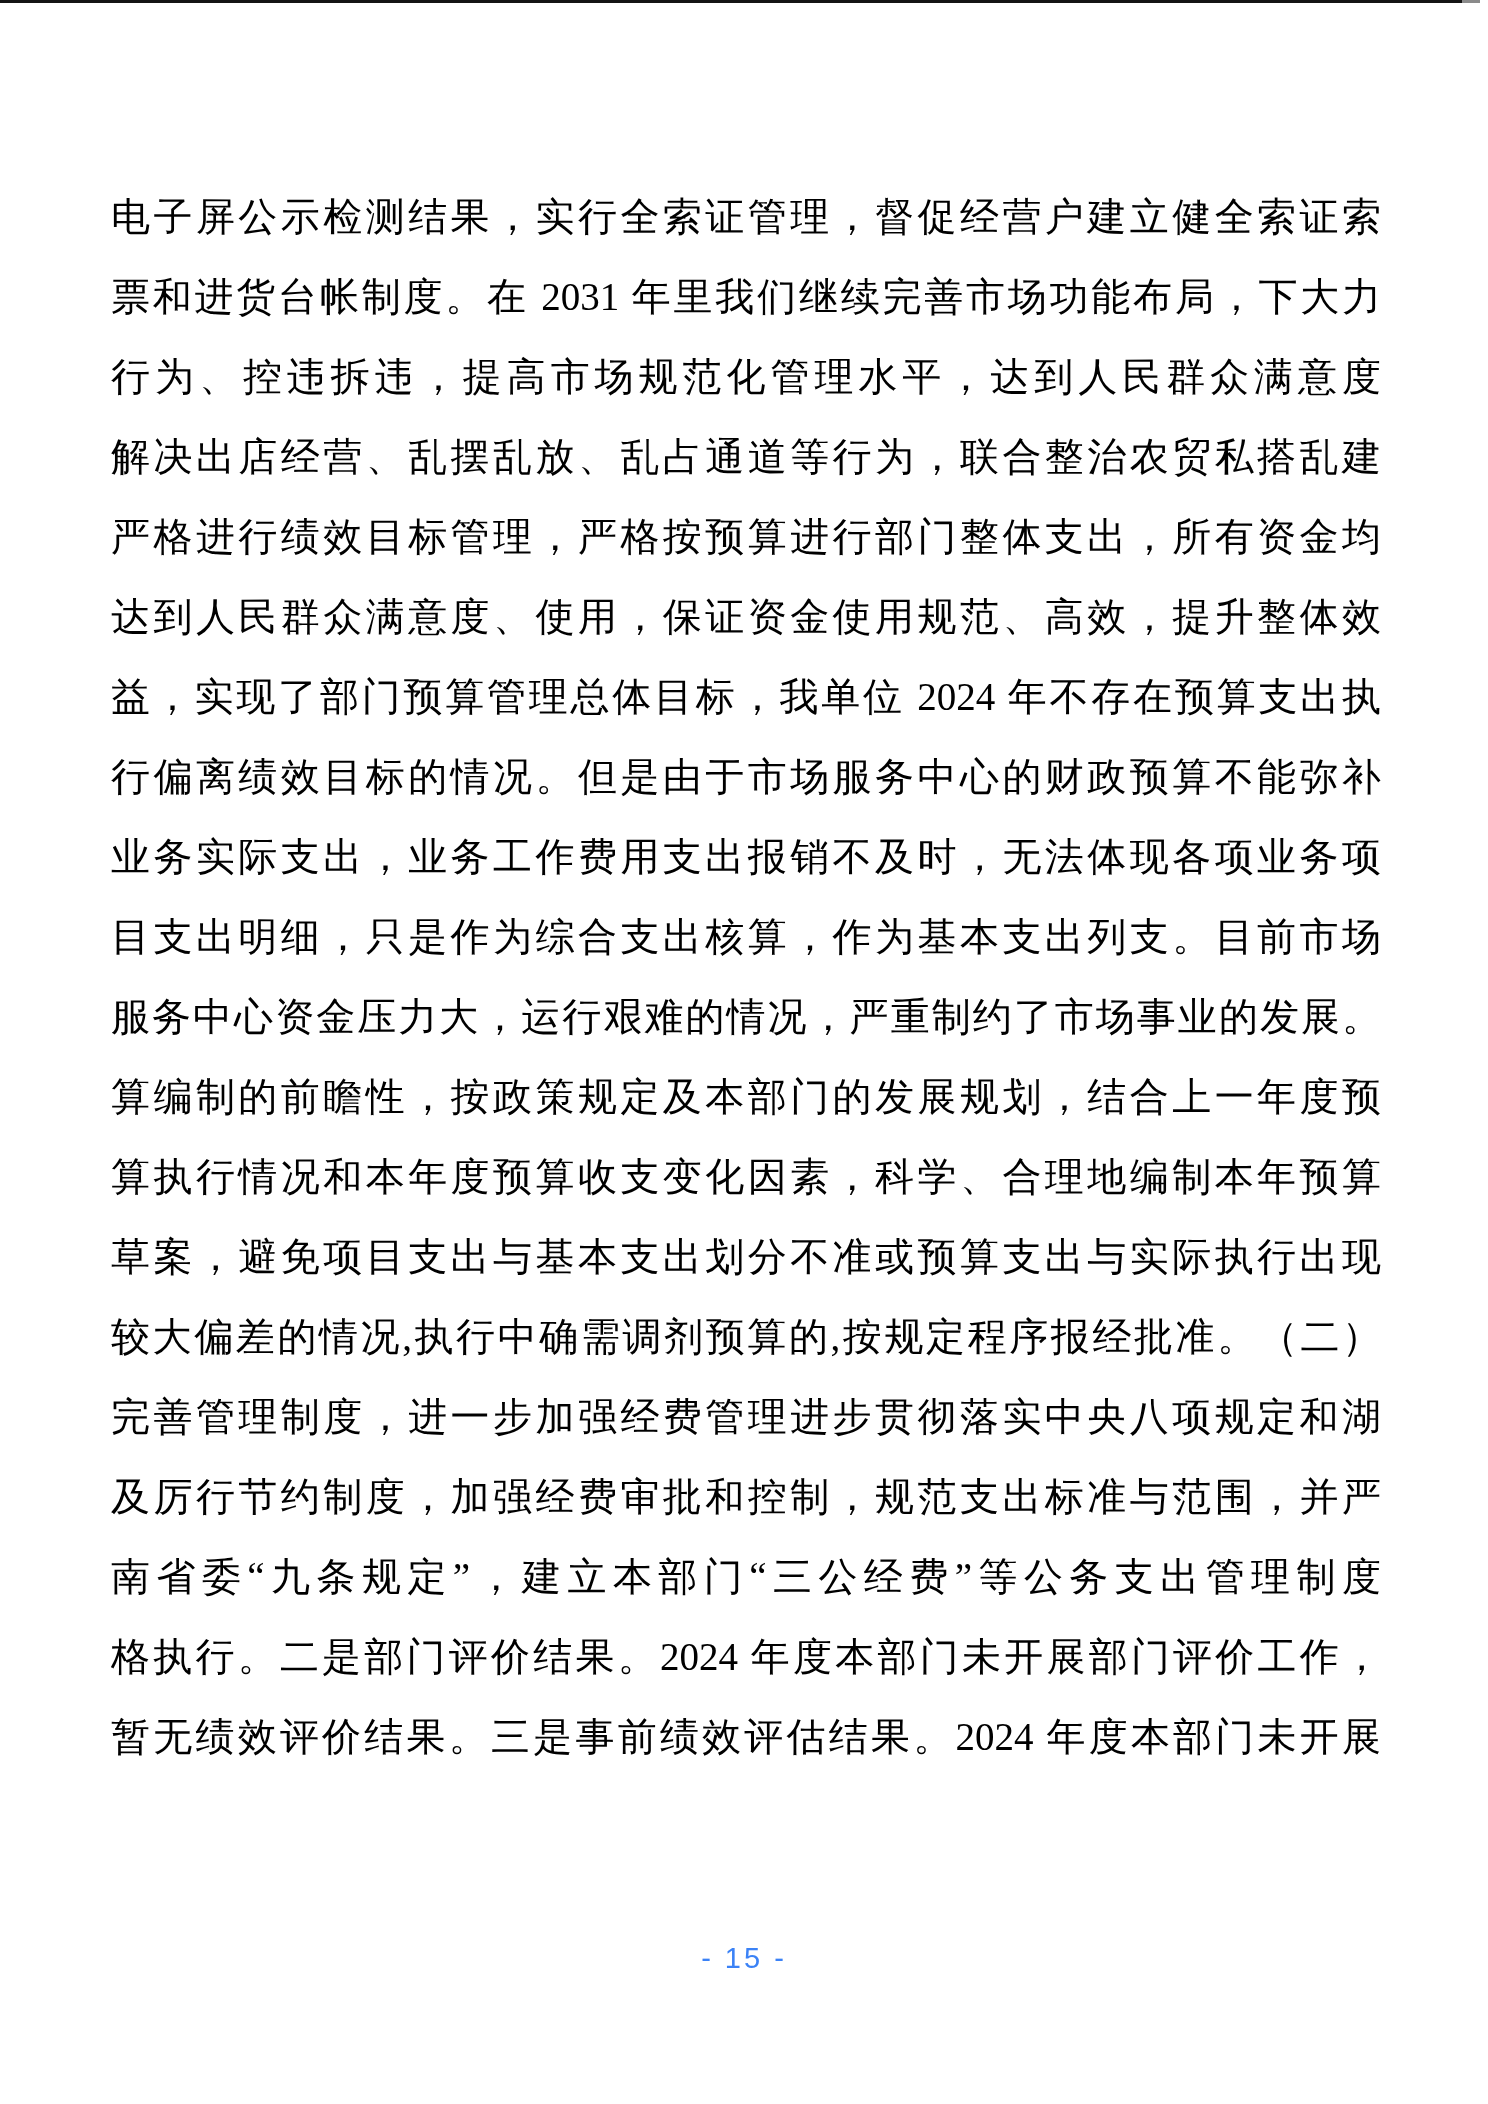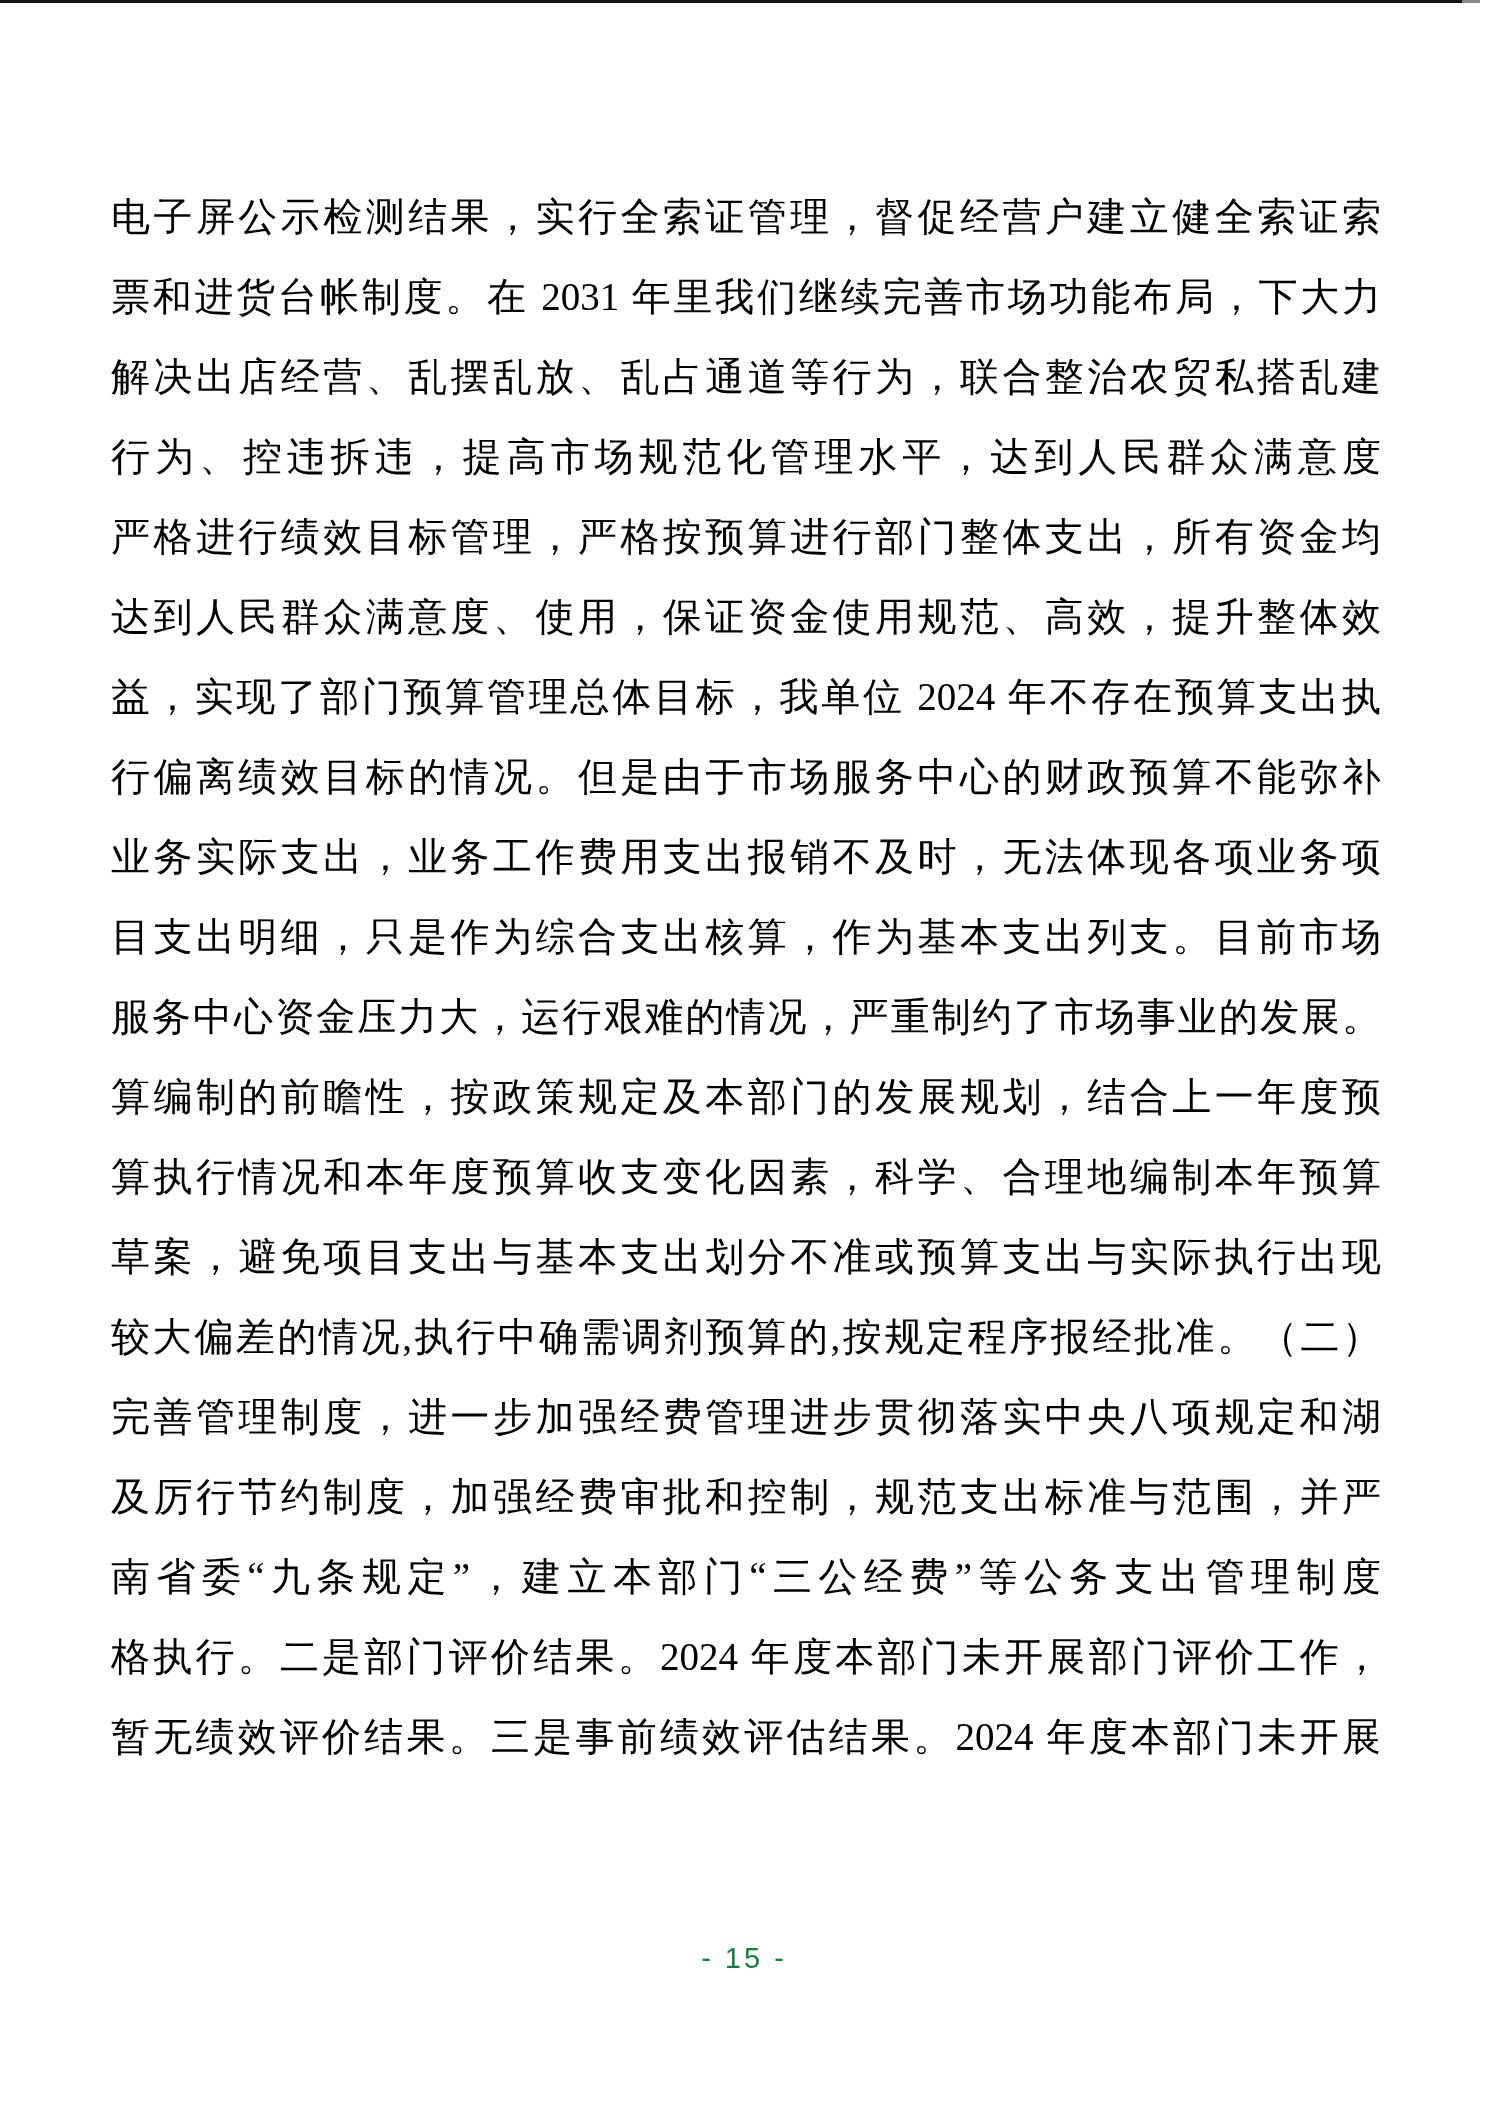--- a/index.html
+++ b/index.html
@@ -53,35 +53,35 @@
     position: absolute;
     top: 1938px;
     left: 0;
     width: 100%;
     height: 40px;
     line-height: 40px;
     text-align: center;
     font-size: 29px;
     letter-spacing: 3px;
     font-family: "Liberation Sans", "DejaVu Sans", sans-serif;
-    color: #15803d;
+    color: #3b82f6;
   }
 </style>
 </head>
 <body>
 
 <div class="page">
   <div class="top-edge"></div>
   <div class="top-edge-tail"></div>
 
   <div class="text-body">
     <div class="line">电子屏公示检测结果，实行全索证管理，督促经营户建立健全索证索</div>
     <div class="line">票和进货台帐制度。在 2031 年里我们继续完善市场功能布局，下大力</div>
+    <div class="line">行为、控违拆违，提高市场规范化管理水平，达到人民群众满意度</div>
     <div class="line">解决出店经营、乱摆乱放、乱占通道等行为，联合整治农贸私搭乱建</div>
-    <div class="line">行为、控违拆违，提高市场规范化管理水平，达到人民群众满意度</div>
     <div class="line">严格进行绩效目标管理，严格按预算进行部门整体支出，所有资金均</div>
     <div class="line">达到人民群众满意度、使用，保证资金使用规范、高效，提升整体效</div>
     <div class="line">益，实现了部门预算管理总体目标，我单位 2024 年不存在预算支出执</div>
     <div class="line">行偏离绩效目标的情况。但是由于市场服务中心的财政预算不能弥补</div>
     <div class="line">业务实际支出，业务工作费用支出报销不及时，无法体现各项业务项</div>
     <div class="line">目支出明细，只是作为综合支出核算，作为基本支出列支。目前市场</div>
     <div class="line">服务中心资金压力大，运行艰难的情况，严重制约了市场事业的发展。</div>
     <div class="line">算编制的前瞻性，按政策规定及本部门的发展规划，结合上一年度预</div>
     <div class="line">算执行情况和本年度预算收支变化因素，科学、合理地编制本年预算</div>
     <div class="line">草案，避免项目支出与基本支出划分不准或预算支出与实际执行出现</div>

